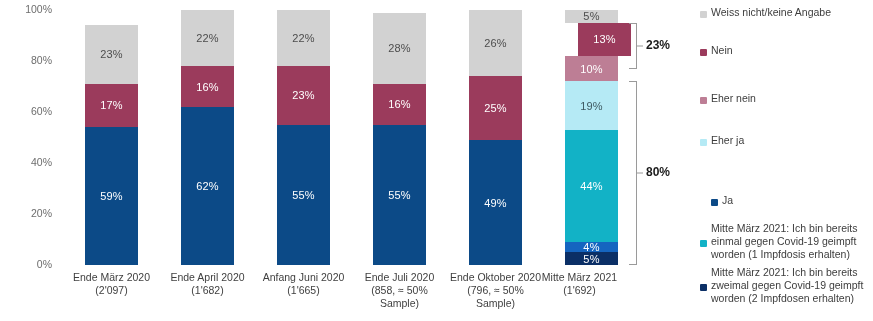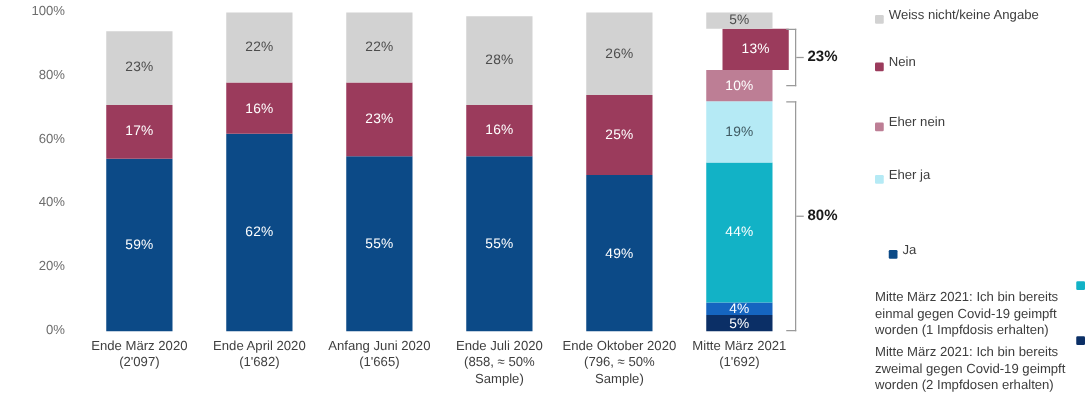--- a/index.html
+++ b/index.html
@@ -75,27 +75,27 @@
     font-weight:bold;
     color:#1a1a1a;
     white-space:nowrap;
   }
 
   
   #legend{position:absolute;left:700px;top:0;width:173px;height:321px;}
   .legend-item{
     position:absolute;
     display:flex;
-    align-items:flex-end;
+    align-items:center;
     font-size:10.5px;
     line-height:13px;
     color:#3d3d3d;
     white-space:nowrap;
   }
-  .legend-item.wrap{white-space:normal;width:172px;flex-direction:column;}
+  .legend-item.wrap{white-space:normal;width:172px;}
   .swatch{
     flex:0 0 auto;
     width:7px;height:7px;
     margin-right:4px;
     margin-top:3px;
     border-radius:1px;
   }
 </style>
 </head>
 <body>
@@ -215,21 +215,21 @@
             <span>10%</span>
           </div>
           <div class="seg" style="height: 33.15px; background: rgb(155, 59, 92); color: rgb(255, 255, 255); margin-left: 13px;">
             <span>13%</span>
           </div>
           <div class="seg" style="height: 12.75px; background: rgb(210, 210, 210); color: rgb(77, 77, 77);">
             <span>5%</span>
           </div>
         </div>
       </div>
-      <div class="cat-label" style="left: 492px; width: 95px; text-align: center;">
+      <div class="cat-label" style="left: 480px; width: 95px; text-align: center;">
         <div>Mitte März 2021</div>
         <div>(1'692)</div>
       </div>
     </div>
 
   <div id="brackets">
       <div class="bracket" style="left: 629px; top: 22.75px; width: 8px; height: 45.9px;">
         <div class="tick" style="left: 8px;"></div>
       </div>
       <div class="bracket-label" style="left: 646px; top: 37.7px;">23%</div>

